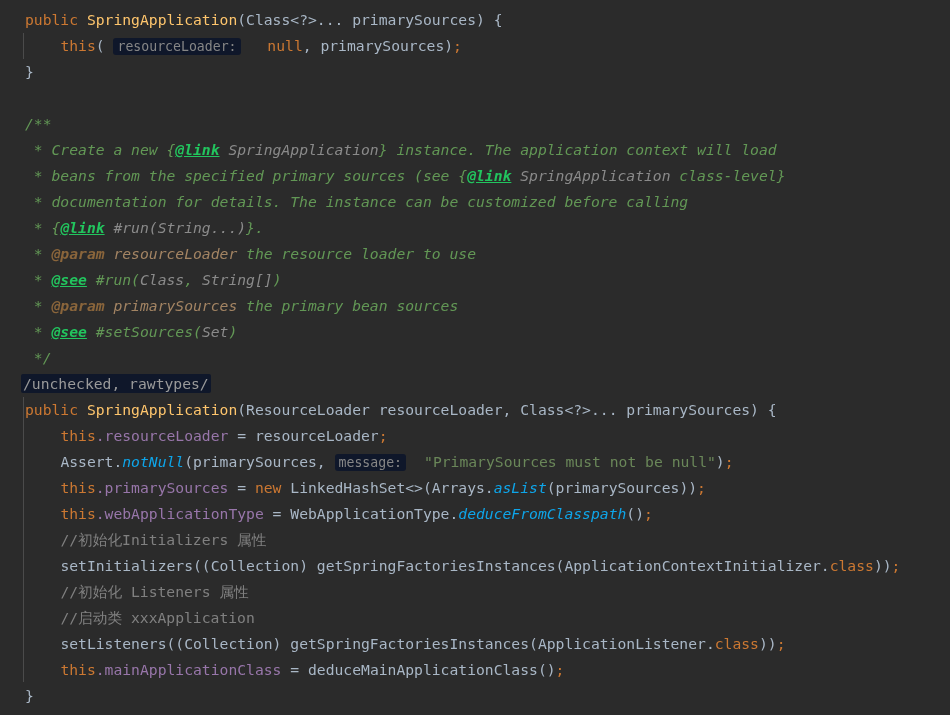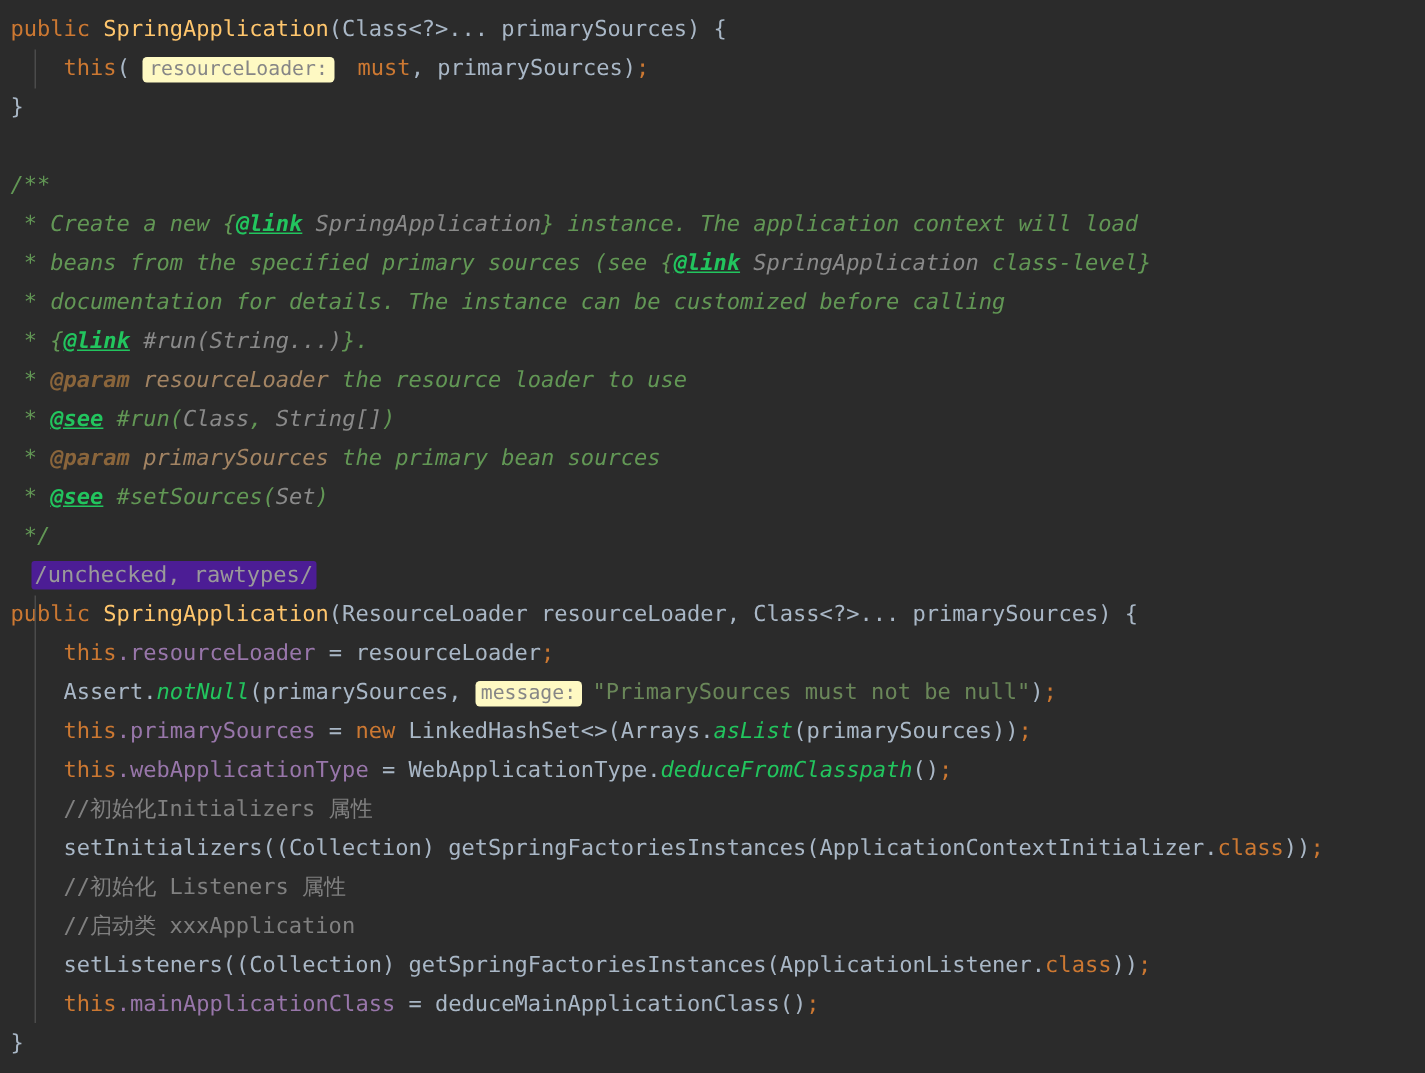--- a/index.html
+++ b/index.html
@@ -32,72 +32,72 @@
   }
   .guide.g1 { top: 33px;  height: 26px; }
   .guide.g2 { top: 397px; height: 285px; }
 
   .line {
     height: 26px;
     line-height: 26px;
     font-size: 14.7px;
     letter-spacing: 0px;
     white-space: pre;
-    padding-left: 7px;
+    padding-left: 25px;
     color: #a9b7c6;
   }
 
   
   .kw       { color: #cc7832; }             
   .type     { color: #a9b7c6; }             
   .decl     { color: #ffc66d; }             
   .field    { color: #9876aa; }             
   .str      { color: #6a8759; }
   .punc     { color: #a9b7c6; }
   .semi     { color: #cc7832; }             
-  .static   { color: #22c55e; font-style: italic; }
+  .static   { color: #0ea5e9; font-style: italic; }
   .cmt      { color: #808080; }             
   .doc      { color: #629755; font-style: italic; }        
   .doctag   { color: #8a653b; font-style: italic; font-weight: bold; }
   .doctag2  { color: #22c55e; font-style: italic; font-weight: bold; text-decoration: underline; }
   .doclink  { color: #8a8a8a; font-style: italic; }        
   .docparam { color: #a38463; font-style: italic; }        
   .docref   { color: #8a8a8a; font-style: italic; }
 
   
   .hint {
-    background: #fef9c3;
+    background: #0f172a;
     color: #868686;
     border-radius: 3px;
     padding: 1px 4px 1px 4px;
     font-size: 13.2px;
-    margin: 0 7px 0 0;
+    margin: 0 18px 0 0;
   }
 
   
   .folded {
-    background: #4c1d95;
+    background: #0f172a;
     color: #9a9a9a;
     padding: 1px 2px;
     border-radius: 2px;
   }
 
   .blank { height: 26px; }
 </style>
 </head>
 <body>
 
 <div id="editor">
 
   <div class="guide g1"></div>
   <div class="guide g2"></div>
 
   <div class="line"><span class="kw">public</span><span class="punc"> </span><span class="decl">SpringApplication</span><span class="punc">(Class&lt;?&gt;... primarySources) {</span></div>
 
-  <div class="line">    <span class="kw">this</span><span class="punc">(</span> <span class="hint">resourceLoader:</span><span class="kw"> must</span><span class="punc">, primarySources)</span><span class="semi">;</span></div>
+  <div class="line">    <span class="kw">this</span><span class="punc">(</span> <span class="hint">resourceLoader:</span><span class="kw"> null</span><span class="punc">, primarySources)</span><span class="semi">;</span></div>
 
   <div class="line"><span class="punc">}</span></div>
 
   <div class="line blank"></div>
 
   <div class="line"><span class="doc">/**</span></div>
 
   <div class="line"><span class="doc"> * Create a new {</span><span class="doctag2">@link</span><span class="doclink"> SpringApplication</span><span class="doc">} instance. The application context will load</span></div>
 
   <div class="line"><span class="doc"> * beans from the specified primary sources (see {</span><span class="doctag2">@link</span><span class="doclink"> SpringApplication</span><span class="doc"> class-level}</span></div>

